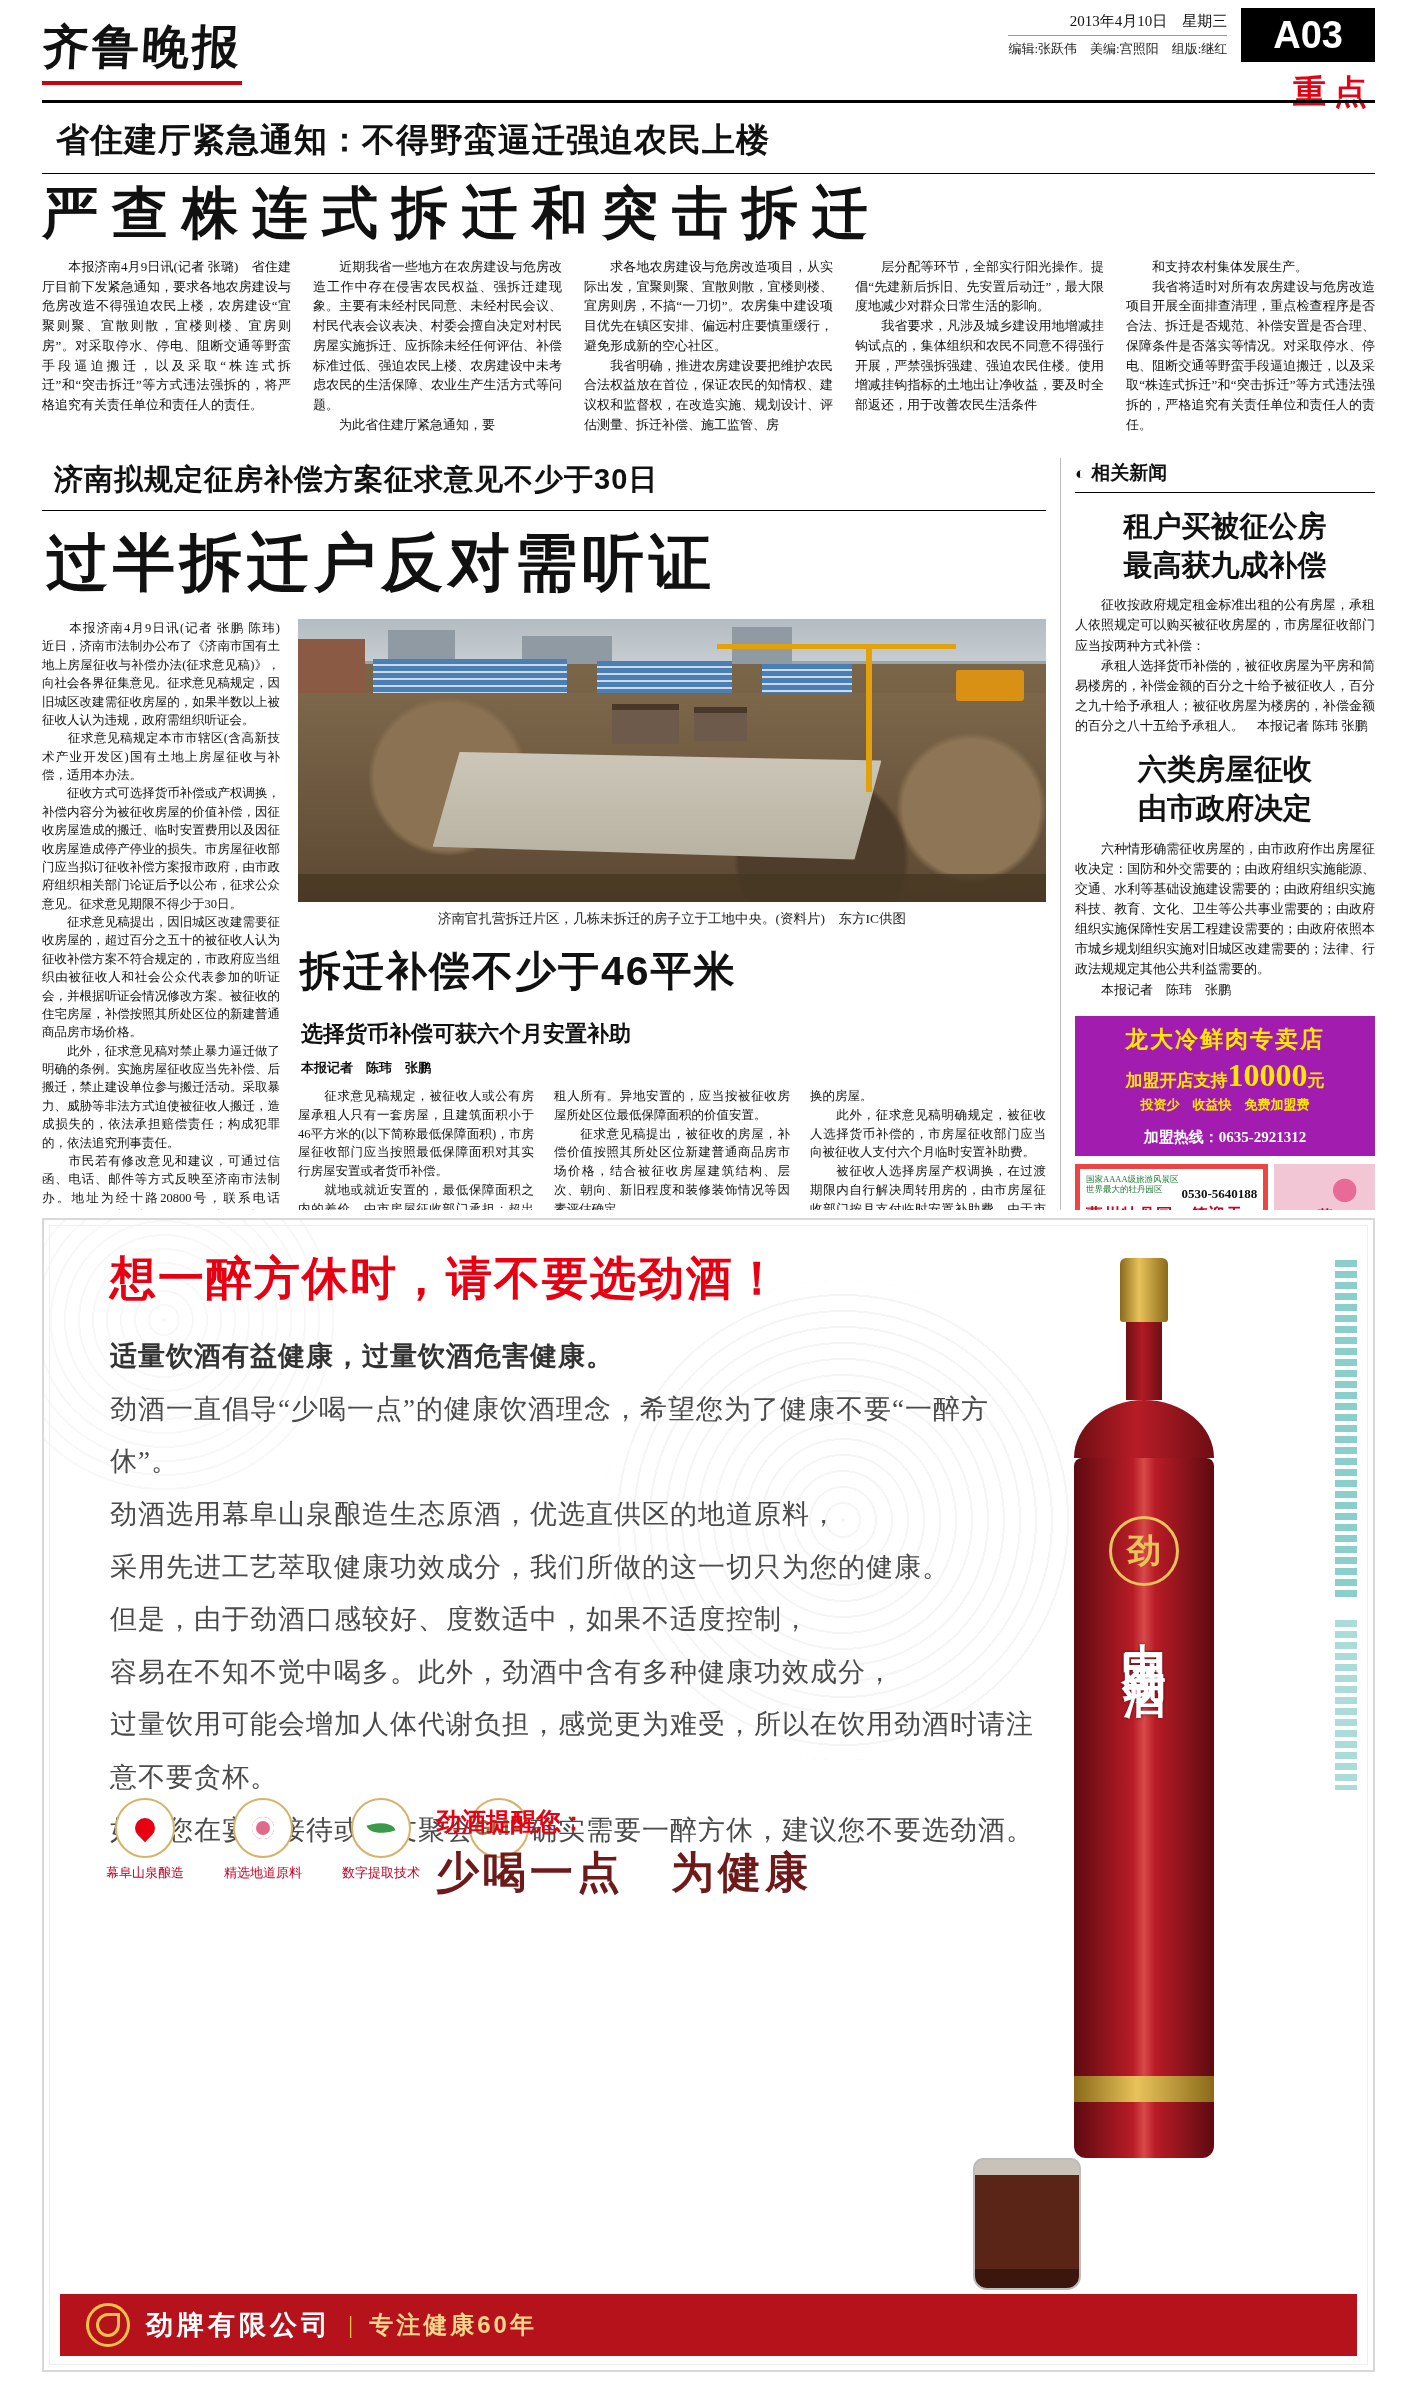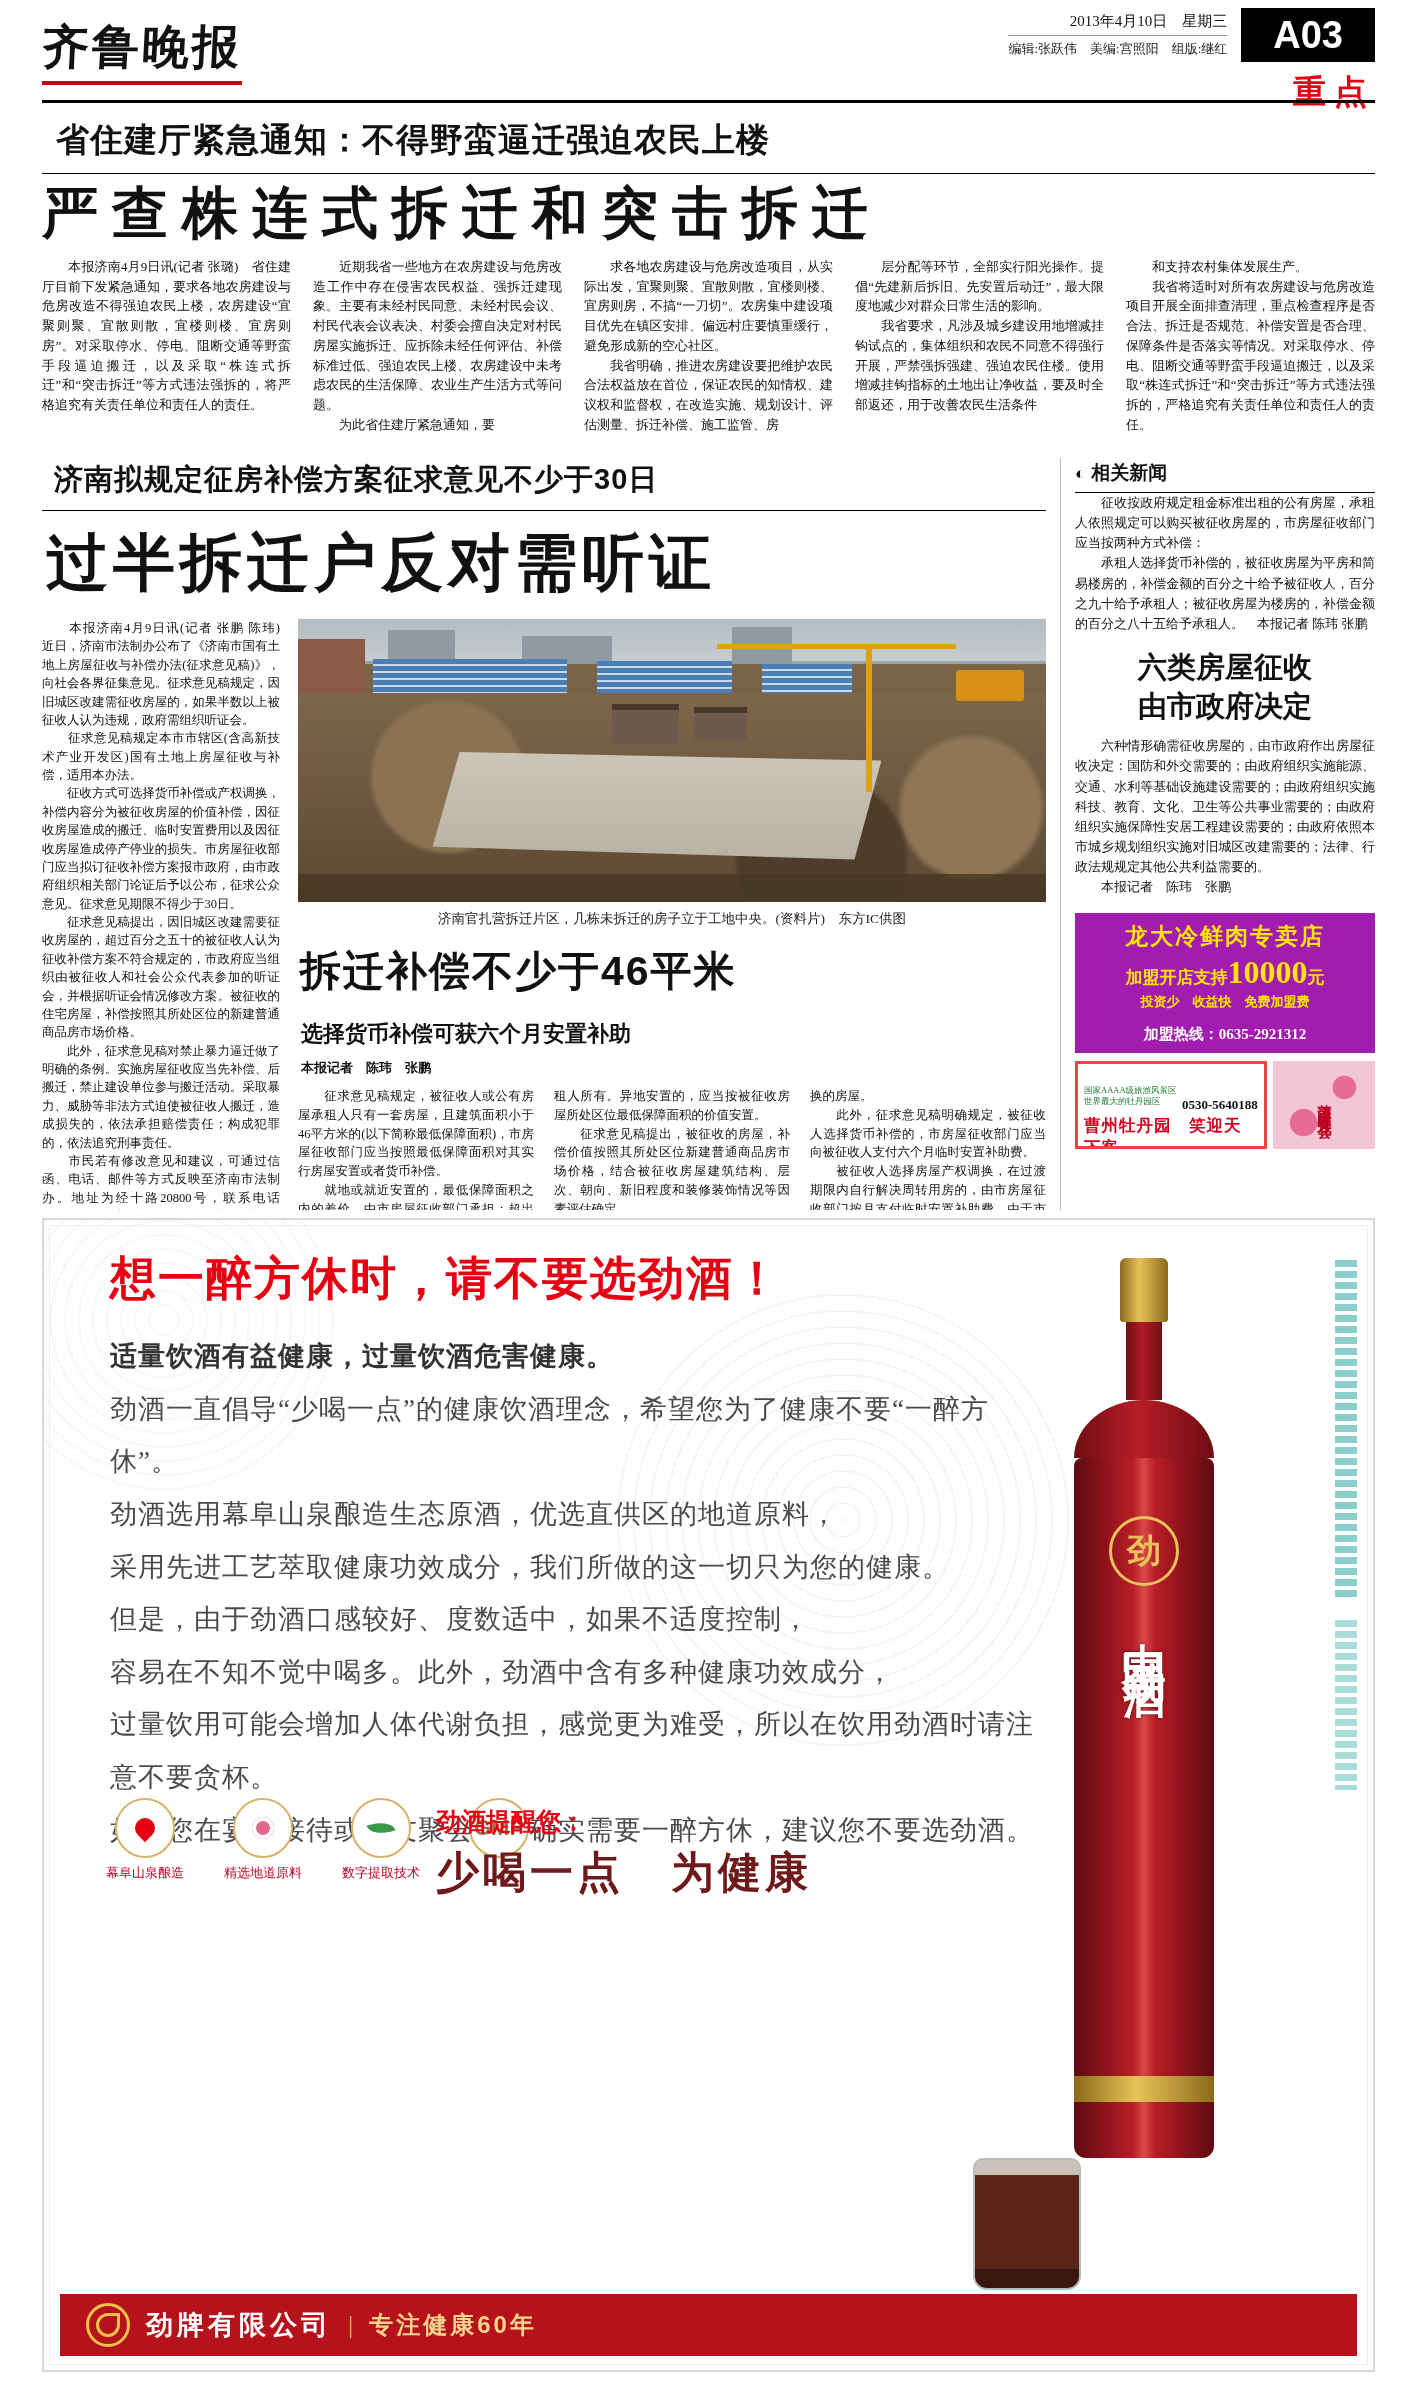--- a/index.html
+++ b/index.html
@@ -71,21 +71,21 @@
            font-family:"Liberation Sans",sans-serif;}
   .sb-head span{display:block;}
   .sb-body{font-size:13px;line-height:1.55;text-align:justify;}
   .red-ad{margin-top:16px;background:#a21caf;color:#ffe600;text-align:center;padding:8px 4px 9px 4px;}
   .ra1{font-size:23px;font-weight:900;letter-spacing:2px;font-family:"Liberation Sans",sans-serif;}
   .ra2{margin-top:2px;font-size:17px;font-weight:bold;}
   .ra2 .big{font-size:32px;font-weight:900;}
   .ra3{font-size:13px;font-weight:bold;margin-top:2px;}
   .ra4{font-size:15px;font-weight:bold;color:#fff;margin-top:14px;}
   .small-ads{margin-top:8px;display:flex;gap:6px;height:88px;}
-  .sa-left{flex:1.7;border:3px solid #ef4444;padding:21px 6px;position:relative;overflow:hidden;}
+  .sa-left{flex:1.7;border:5px solid #ef4444;padding:5px 6px;position:relative;overflow:hidden;}
   .sa-toprow{display:flex;justify-content:space-between;align-items:flex-start;}
   .sa-tag{font-size:8.5px;color:#1d7a34;line-height:1.25;}
   .sa-phone{font-size:13px;font-weight:bold;color:#111;margin-top:12px;}
   .sa-title{font-size:16.5px;font-weight:bold;color:#d2001f;letter-spacing:1px;margin-top:2px;}
   .sa-right{flex:1;background:#f3c6d6;display:flex;align-items:center;justify-content:center;overflow:hidden;
             background-image:radial-gradient(circle at 30% 70%,#e86a96 0 14%,transparent 15%),
                              radial-gradient(circle at 70% 30%,#e86a96 0 12%,transparent 13%);}
   .sa-vtext{writing-mode:vertical-rl;font-size:14px;font-weight:900;color:#c00020;letter-spacing:3px;}
 
   
@@ -221,20 +221,24 @@
           </div>
         </div>
       </div>
     </div>
 
     <aside class="sidebar">
       <div class="related">
         <span class="ricon">◐</span>
         <span>相关新闻</span>
       </div>
+      <div class="sb-head">
+        <span>租户买被征公房</span>
+        <span>最高获九成补偿</span>
+      </div>
       <div class="sb-body prewrap">　　征收按政府规定租金标准出租的公有房屋，承租人依照规定可以购买被征收房屋的，市房屋征收部门应当按两种方式补偿：
 　　承租人选择货币补偿的，被征收房屋为平房和简易楼房的，补偿金额的百分之十给予被征收人，百分之九十给予承租人；被征收房屋为楼房的，补偿金额的百分之八十五给予承租人。　本报记者 陈玮 张鹏</div>
       <div class="sb-head">
         <span>六类房屋征收</span>
         <span>由市政府决定</span>
       </div>
       <div class="sb-body prewrap">　　六种情形确需征收房屋的，由市政府作出房屋征收决定：国防和外交需要的；由政府组织实施能源、交通、水利等基础设施建设需要的；由政府组织实施科技、教育、文化、卫生等公共事业需要的；由政府组织实施保障性安居工程建设需要的；由政府依照本市城乡规划组织实施对旧城区改建需要的；法律、行政法规规定其他公共利益需要的。
 　　本报记者　陈玮　张鹏</div>
 
       <div class="red-ad">

